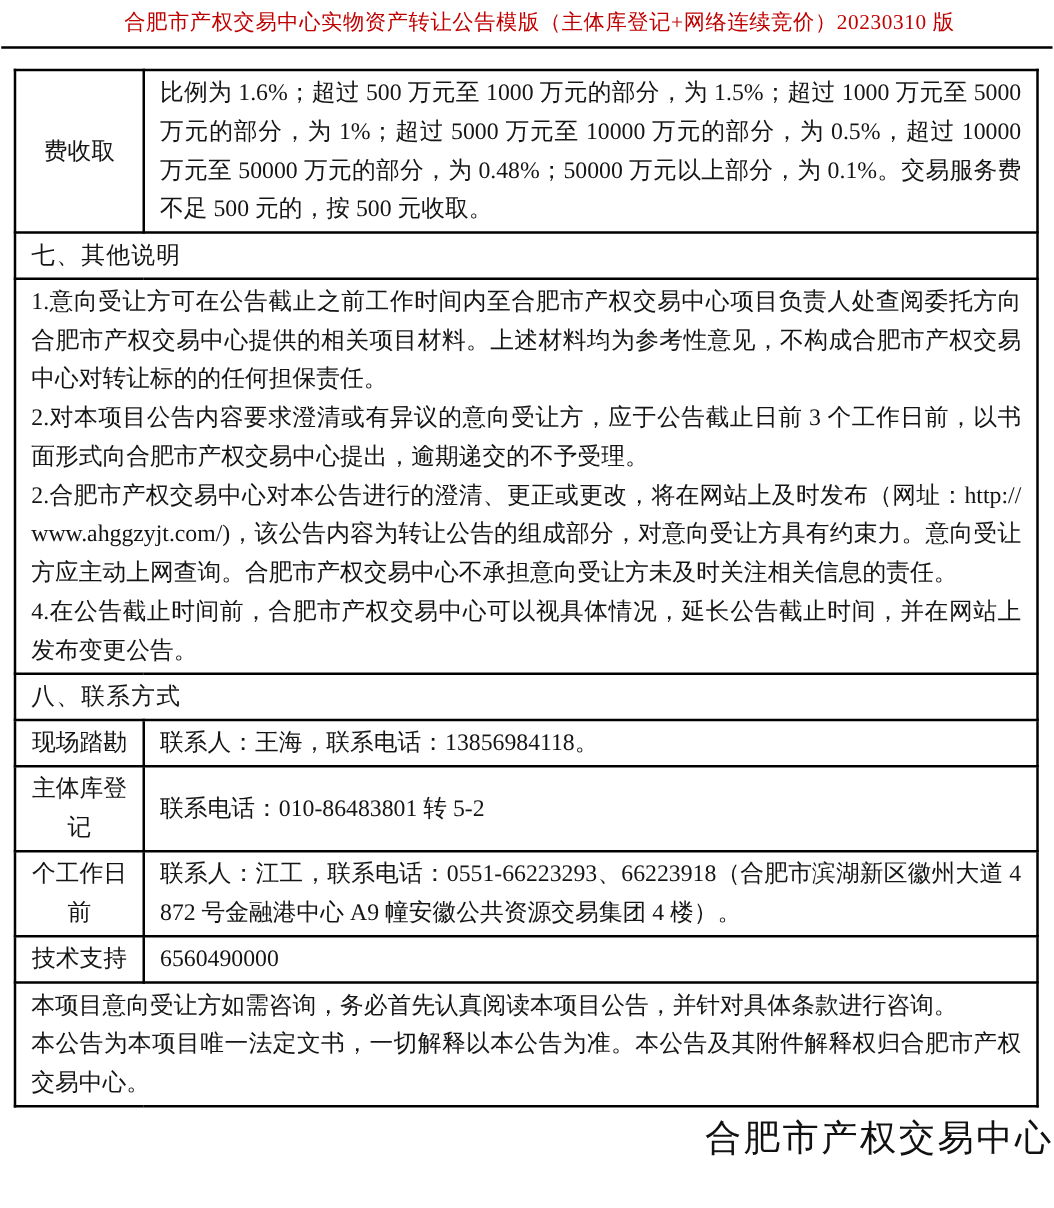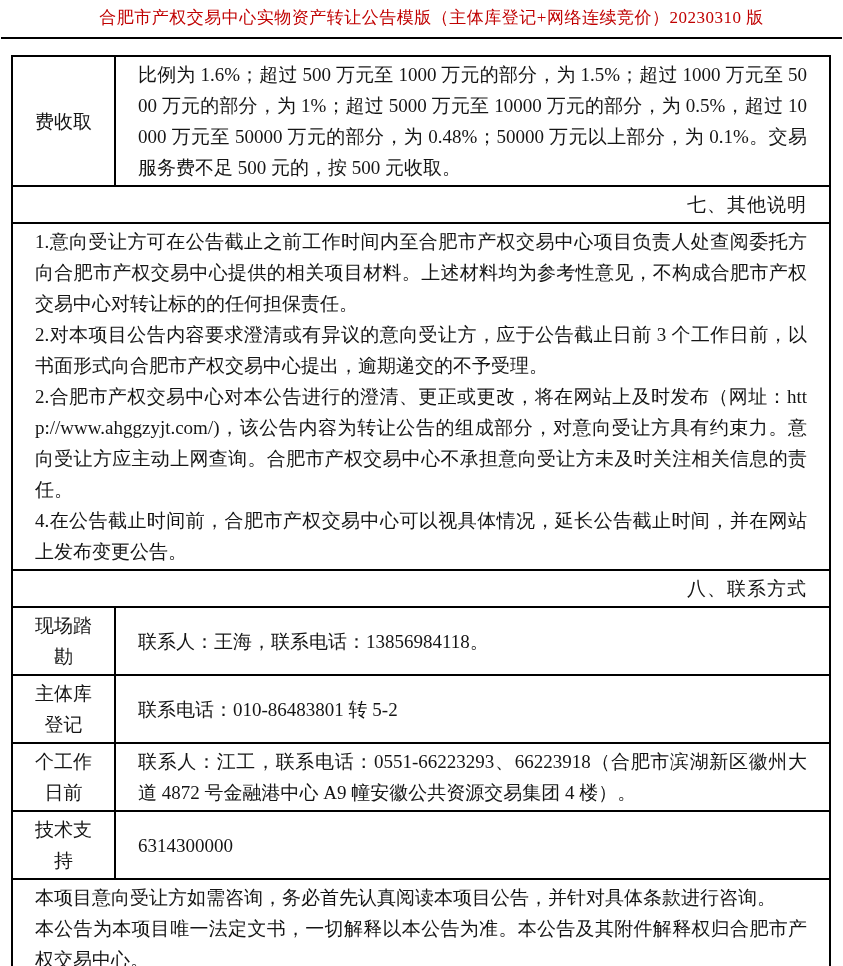--- a/index.html
+++ b/index.html
@@ -32,35 +32,35 @@
   table.announcement {
     border-collapse: collapse;
     table-layout: fixed;
     width: 820px;
     margin: 16px 11px 0 11px;
   }
   table.announcement td {
     border: 2px solid #000;
     font-size: 19px;
     line-height: 31px;
-    padding: 2px 22px;
+    padding: 2px 12px;
     vertical-align: middle;
     word-break: break-all;
   }
   col.c1 { width: 103px; }
   td.label-cell {
     text-align: center;
     padding: 2px 9px;
   }
   td.top-align { vertical-align: top; }
   td.content-cell {
     text-align: justify;
   }
   td.section-cell {
-    text-align: right;
+    text-align: left;
     padding: 4px 10px;
     letter-spacing: 1px;
   }
   td.block-cell {
     text-align: justify;
     padding: 3px 9px;
     margin-left: 12px;
   }
   .para { text-align: justify; }
   .footer-sign {
@@ -118,21 +118,21 @@
       <td class="content-cell">联系电话：010-86483801 转 5-2</td>
     </tr>
 
     <tr>
       <td class="label-cell">个工作日前</td>
       <td class="content-cell">联系人：江工，联系电话：0551-66223293、66223918（合肥市滨湖新区徽州大道 4872 号金融港中心 A9 幢安徽公共资源交易集团 4 楼）。</td>
     </tr>
 
     <tr>
       <td class="label-cell">技术支持</td>
-      <td class="content-cell">6314300000</td>
+      <td class="content-cell">6560490000</td>
     </tr>
 
     <tr>
       <td colspan="2" class="block-cell">
         <div class="para">本项目意向受让方如需咨询，务必首先认真阅读本项目公告，并针对具体条款进行咨询。</div>
         <div class="para">本公告为本项目唯一法定文书，一切解释以本公告为准。本公告及其附件解释权归合肥市产权交易中心。</div>
       </td>
     </tr>
   </tbody>
 </table>

